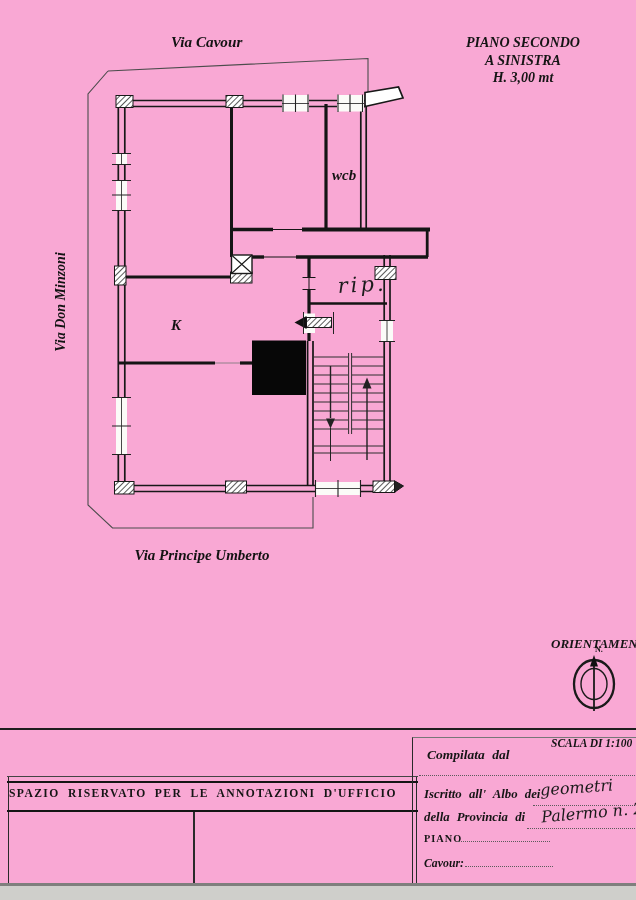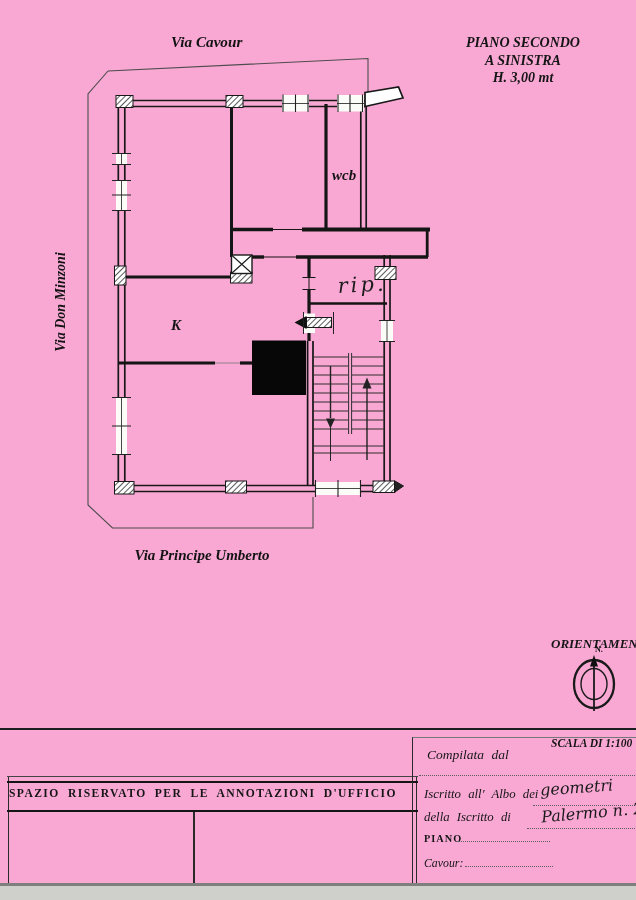--- a/index.html
+++ b/index.html
@@ -21,21 +21,21 @@
   .office-top-thin{position:absolute;left:-2px;right:-2px;top:0;height:1.1px;background:#444;}
   .office-top-thick{position:absolute;left:-2px;right:-2px;top:5px;height:2.3px;background:#151515;}
   .office-header{position:absolute;left:0;right:28px;top:11px;text-align:center;
                  font-weight:bold;font-size:11.6px;letter-spacing:1.4px;word-spacing:4px;white-space:nowrap;}
   .office-header-line{position:absolute;left:-2px;right:-2px;top:34px;height:2.1px;background:#151515;}
   .office-divider{position:absolute;left:184px;top:36px;bottom:0;width:1.6px;background:#2a2a2a;}
   
   .form-box{left:412px;top:737px;width:224px;height:146px;
             border-left:1.6px solid #2a2a2a;border-top:1px solid #777;}
   .form-box .row-label{position:absolute;font-style:italic;font-size:12.8px;
-                       font-weight:normal;white-space:nowrap;word-spacing:4px;}
+                       font-weight:bold;white-space:nowrap;word-spacing:4px;}
   .dots{position:absolute;border-top:1.6px dotted #5c5c5c;height:0;}
   .hand-val{position:absolute;font-family:"DejaVu Serif",serif;font-style:italic;
             font-size:16px;white-space:nowrap;color:#1a1a1a;}
   .data-label{position:absolute;font-size:10.3px;font-weight:bold;letter-spacing:1px;}
   .gray-band{left:0;top:883px;width:636px;height:17px;background:#cfcfcb;border-top:3px solid #7f7f7d;}
 </style>
 </head>
 <body>
 
 <div class="page">
@@ -180,21 +180,21 @@
   </div>
 
   <div class="abs form-box">
     <div class="row-label" style="left:14px;top:9px;font-size:13.5px">Compilata dal</div>
     <div class="dots" style="left:6px;top:37px;width:216px"></div>
 
     <div class="row-label" style="left:11px;top:49px">Iscritto all' Albo dei</div>
     <div class="dots" style="left:120px;top:67px;width:104px"></div>
     <div class="hand-val" style="left:127px;top:40px;transform:rotate(-4deg)">geometri</div>
 
-    <div class="row-label" style="left:11px;top:72px">della Iscritto di</div>
+    <div class="row-label" style="left:11px;top:72px">della Provincia di</div>
     <div class="dots" style="left:114px;top:90px;width:110px"></div>
     <div class="hand-val" style="left:128px;top:65px;transform:rotate(-5deg)">Palermo n. 2</div>
 
     <div class="data-label" style="left:11px;top:95px">PIANO</div>
     <div class="dots" style="left:45px;top:103px;width:92px"></div>
 
     <div class="row-label" style="left:11px;top:118px;font-size:11.8px">Cavour:</div>
     <div class="dots" style="left:52px;top:128px;width:88px"></div>
   </div>
 

